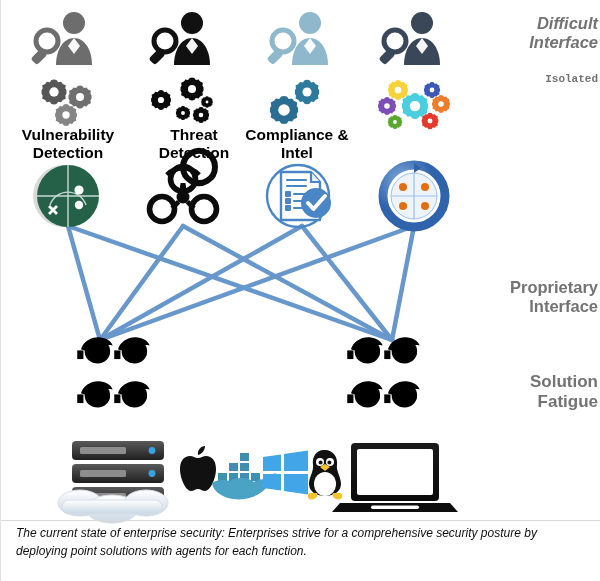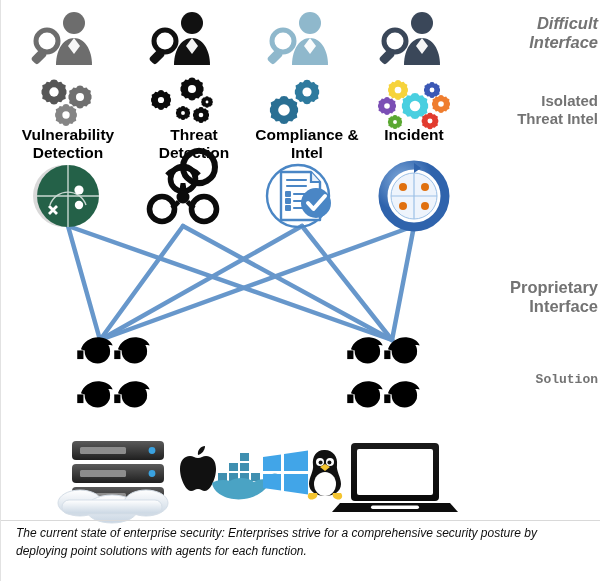--- a/index.html
+++ b/index.html
@@ -201,26 +201,25 @@
   </svg>
 
   <div class="col-title" style="left:-7px;top:126px;">
     <span>Vulnerability</span>
     <span>Detection</span>
   </div>
   <div class="col-title" style="left:119px;top:126px;">
     <span>Threat</span>
     <span>Detection</span>
   </div>
-  <div class="col-title" style="left:232px;top:126px;">
+  <div class="col-title" style="left:222px;top:126px;">
     <span>Compliance &amp;</span>
     <span>Intel</span>
   </div>
   <div class="col-title" style="left:339px;top:126px;">
-    <span>Incident</span>
   </div>
 
   <svg class="layer" viewBox="0 0 600 581">
     <defs>
       <radialGradient id="irGrad" cx="30%" cy="25%">
         <stop offset="0%" stop-color="#7fa9da"></stop>
         <stop offset="100%" stop-color="#2f63ac"></stop>
       </radialGradient>
       <linearGradient id="shadowSoft" x1="0" y1="0" x2="0" y2="1">
         <stop offset="0%" stop-color="#b9b9b9" stop-opacity="0.55"></stop>
@@ -450,29 +449,29 @@
       <rect x="357" y="449" width="76" height="46" rx="2" fill="#ffffff"></rect>
       <path d="M340,503 L450,503 L458,512 L332,512 Z" fill="#0d0d0d"></path>
       <rect x="371" y="505.5" width="48" height="3.4" rx="1.7" fill="#ffffff"></rect>
     </g>
   </svg>
 
   <div class="side-label italic" style="top:14px;font-size:16.5px;">
     <span>Difficult</span>
     <span>Interface</span>
   </div>
-  <div class="side-label" style="top:92px;font-size:15px;">
+  <div class="side-label" style="top:73px;font-size:11px;font-family:Liberation Mono, monospace;">
     <span>Isolated</span>
-    <span>Threat Intel</span>
   </div>
   <div class="side-label" style="top:262px;font-size:16.5px;margin-top:16px;">
     <span>Proprietary</span>
     <span>Interface</span>
   </div>
-  <div class="side-label" style="top:372px;font-size:13px;font-family:Liberation Mono, monospace;">
+  <div class="side-label" style="top:372px;font-size:17px;">
     <span>Solution</span>
+    <span>Fatigue</span>
   </div>
 
   <div class="hair-rule"></div>
   <div class="edge-rule"></div>
   <div class="caption">The current state of enterprise security: Enterprises strive for a comprehensive security posture by deploying point solutions with agents for each function.</div>
 
 </div>
 
 </body></html>

